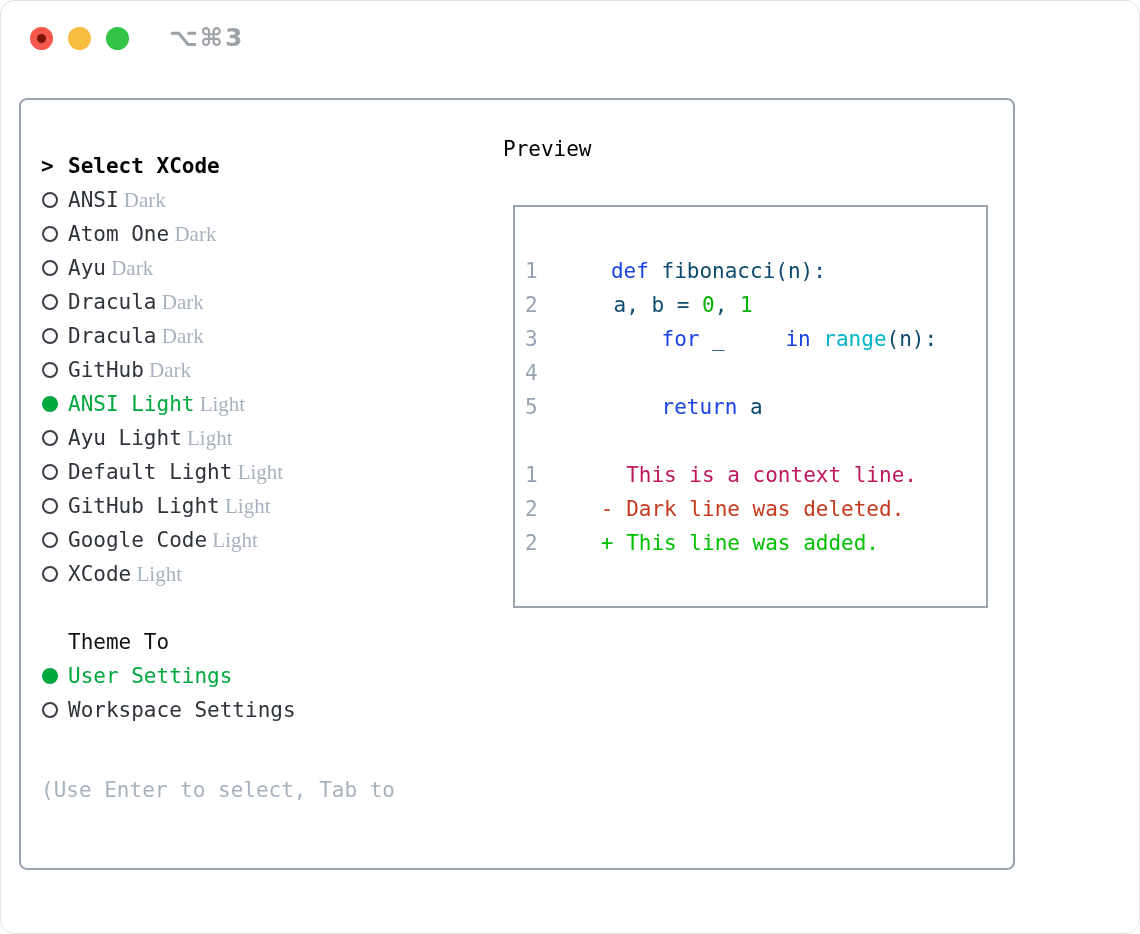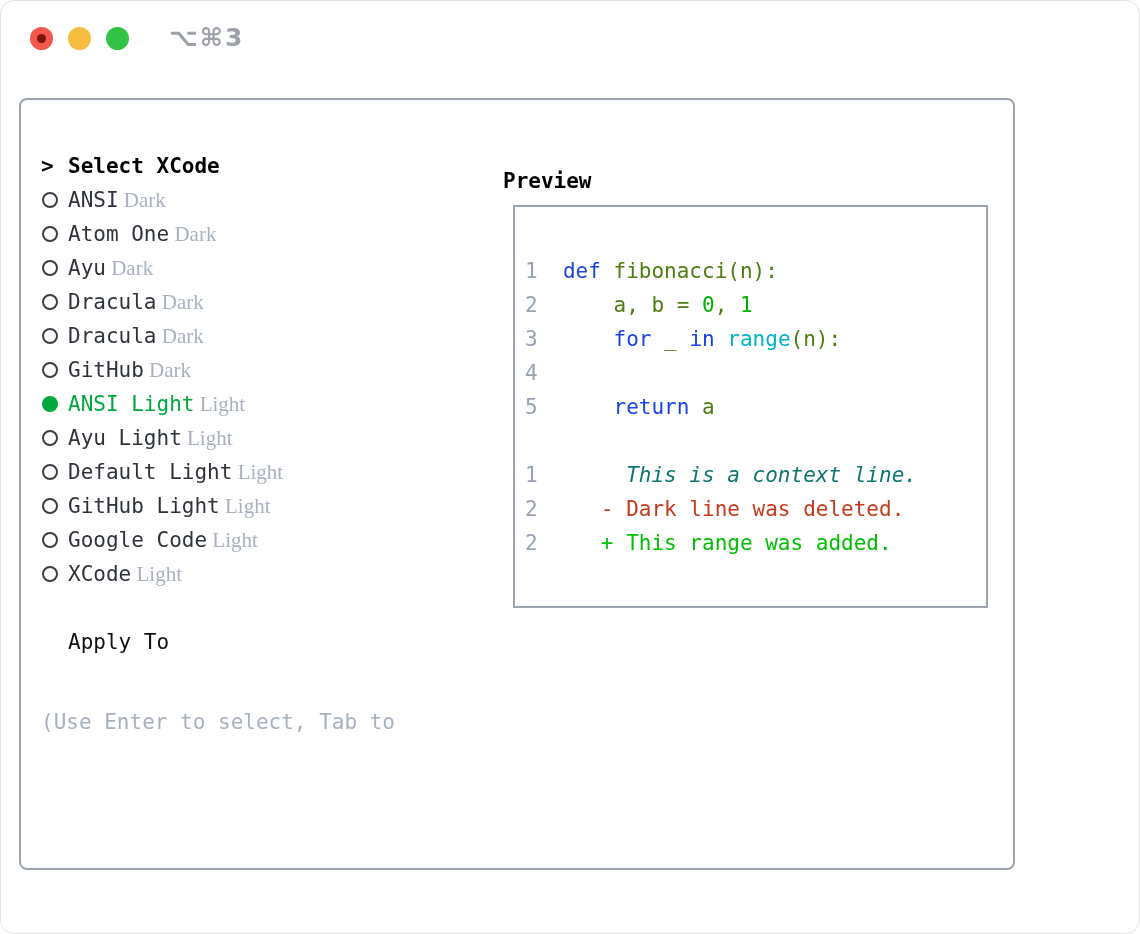--- a/index.html
+++ b/index.html
@@ -46,37 +46,37 @@
   }
   .radio.sel{width:16px;height:16px;border:none;background:var(--c-select);}
   .hdr{font-weight:bold;color:#000;}
   .variant{color:#A8B2BF;font-family:Liberation Serif, serif;}
   .selname{color:var(--c-select);}
   .hint{color:#A8B2BF;margin-top:12px;}
   .spacer{height:34px;}
   .applyhdr{margin-left:27px;color:#111;}
   
   .preview-title{
-    position:absolute;left:482px;top:64px;height:34px;display:flex;align-items:center;
-    font-size:21px;font-weight:bold;color:#000;
+    position:absolute;left:482px;top:32px;height:34px;display:flex;align-items:center;
+    font-size:21px;font-weight:normal;color:#000;
   }
   .preview-box{
     position:absolute;left:492px;top:105px;width:475px;height:403px;
     border:2px solid #9CA4AF;box-sizing:border-box;background:#fff;
   }
   .codewrap{position:absolute;left:10px;top:47px;}
   .cl{height:34px;display:flex;align-items:center;font-size:21px;white-space:pre;}
   .ln{
     display:inline-block;width:1ch;margin-right:2ch;color:#97A3B2;text-align:right;
   }
-  .tx{color:#4d7c0f;}
-  .kw{color:var(--c-keyword);}
+  .tx{color:#0c4a6e;}
+  .kw{color:var(--c-keyword);margin-left:48px;}
   .bi{color:var(--c-builtin);}
   .num{color:var(--c-number);}
-  .ctx{color:#0f766e;font-style:italic;}
+  .ctx{color:#be185d;}
   .del{color:var(--c-deleted);}
   .add{color:var(--c-added);}
 </style>
 </head>
 <body>
 
 <div class="window">
 
   <div class="titlebar">
     <div class="light red"></div>
@@ -101,36 +101,40 @@
           <div class="row"><span class="prefix"><span class="radio"></span></span><span>GitHub</span><span class="variant"> Dark</span></div>
           <div class="row"><span class="prefix"><span class="radio sel"></span></span><span class="selname">ANSI Light</span><span class="variant"> Light</span></div>
           <div class="row"><span class="prefix"><span class="radio"></span></span><span>Ayu Light</span><span class="variant"> Light</span></div>
           <div class="row"><span class="prefix"><span class="radio"></span></span><span>Default Light</span><span class="variant"> Light</span></div>
           <div class="row"><span class="prefix"><span class="radio"></span></span><span>GitHub Light</span><span class="variant"> Light</span></div>
           <div class="row"><span class="prefix"><span class="radio"></span></span><span>Google Code</span><span class="variant"> Light</span></div>
           <div class="row"><span class="prefix"><span class="radio"></span></span><span>XCode</span><span class="variant"> Light</span></div>
         </div>
       <div class="spacer"></div>
       <div class="row applyhdr">
-        <span>Apply To</span>
+        <span>Theme To</span>
       </div>
+      <div id="apply-list">
+          <div class="row"><span class="prefix"><span class="radio sel"></span></span><span class="selname">User Settings</span></div>
+          <div class="row"><span class="prefix"><span class="radio"></span></span><span>Workspace Settings</span></div>
+        </div>
       <div class="spacer"></div>
       <div class="row hint">(Use Enter to select, Tab to</div>
     </div>
 
     <div class="preview-title">Preview</div>
 
     <div class="preview-box">
       <div class="codewrap" id="codewrap">
           <div class="cl"><span class="ln">1</span><span class="kw">def</span><span class="tx"> fibonacci(n):</span></div>
           <div class="cl"><span class="ln">2</span><span class="tx">    a, b = </span><span class="num">0</span><span class="tx">, </span><span class="num">1</span></div>
           <div class="cl"><span class="ln">3</span><span class="tx">    </span><span class="kw">for</span><span class="tx"> _ </span><span class="kw">in</span><span class="tx"> </span><span class="bi">range</span><span class="tx">(n):</span></div>
           <div class="cl"><span class="ln">4</span></div>
           <div class="cl"><span class="ln">5</span><span class="tx">    </span><span class="kw">return</span><span class="tx"> a</span></div>
           <div class="cl"><span class="ln"></span></div>
           <div class="cl"><span class="ln">1</span><span class="ctx">     This is a context line.</span></div>
           <div class="cl"><span class="ln">2</span><span class="del">   - Dark line was deleted.</span></div>
-          <div class="cl"><span class="ln">2</span><span class="add">   + This range was added.</span></div>
+          <div class="cl"><span class="ln">2</span><span class="add">   + This line was added.</span></div>
         </div>
     </div>
 
   </div>
 </div>
 
 </body></html>

